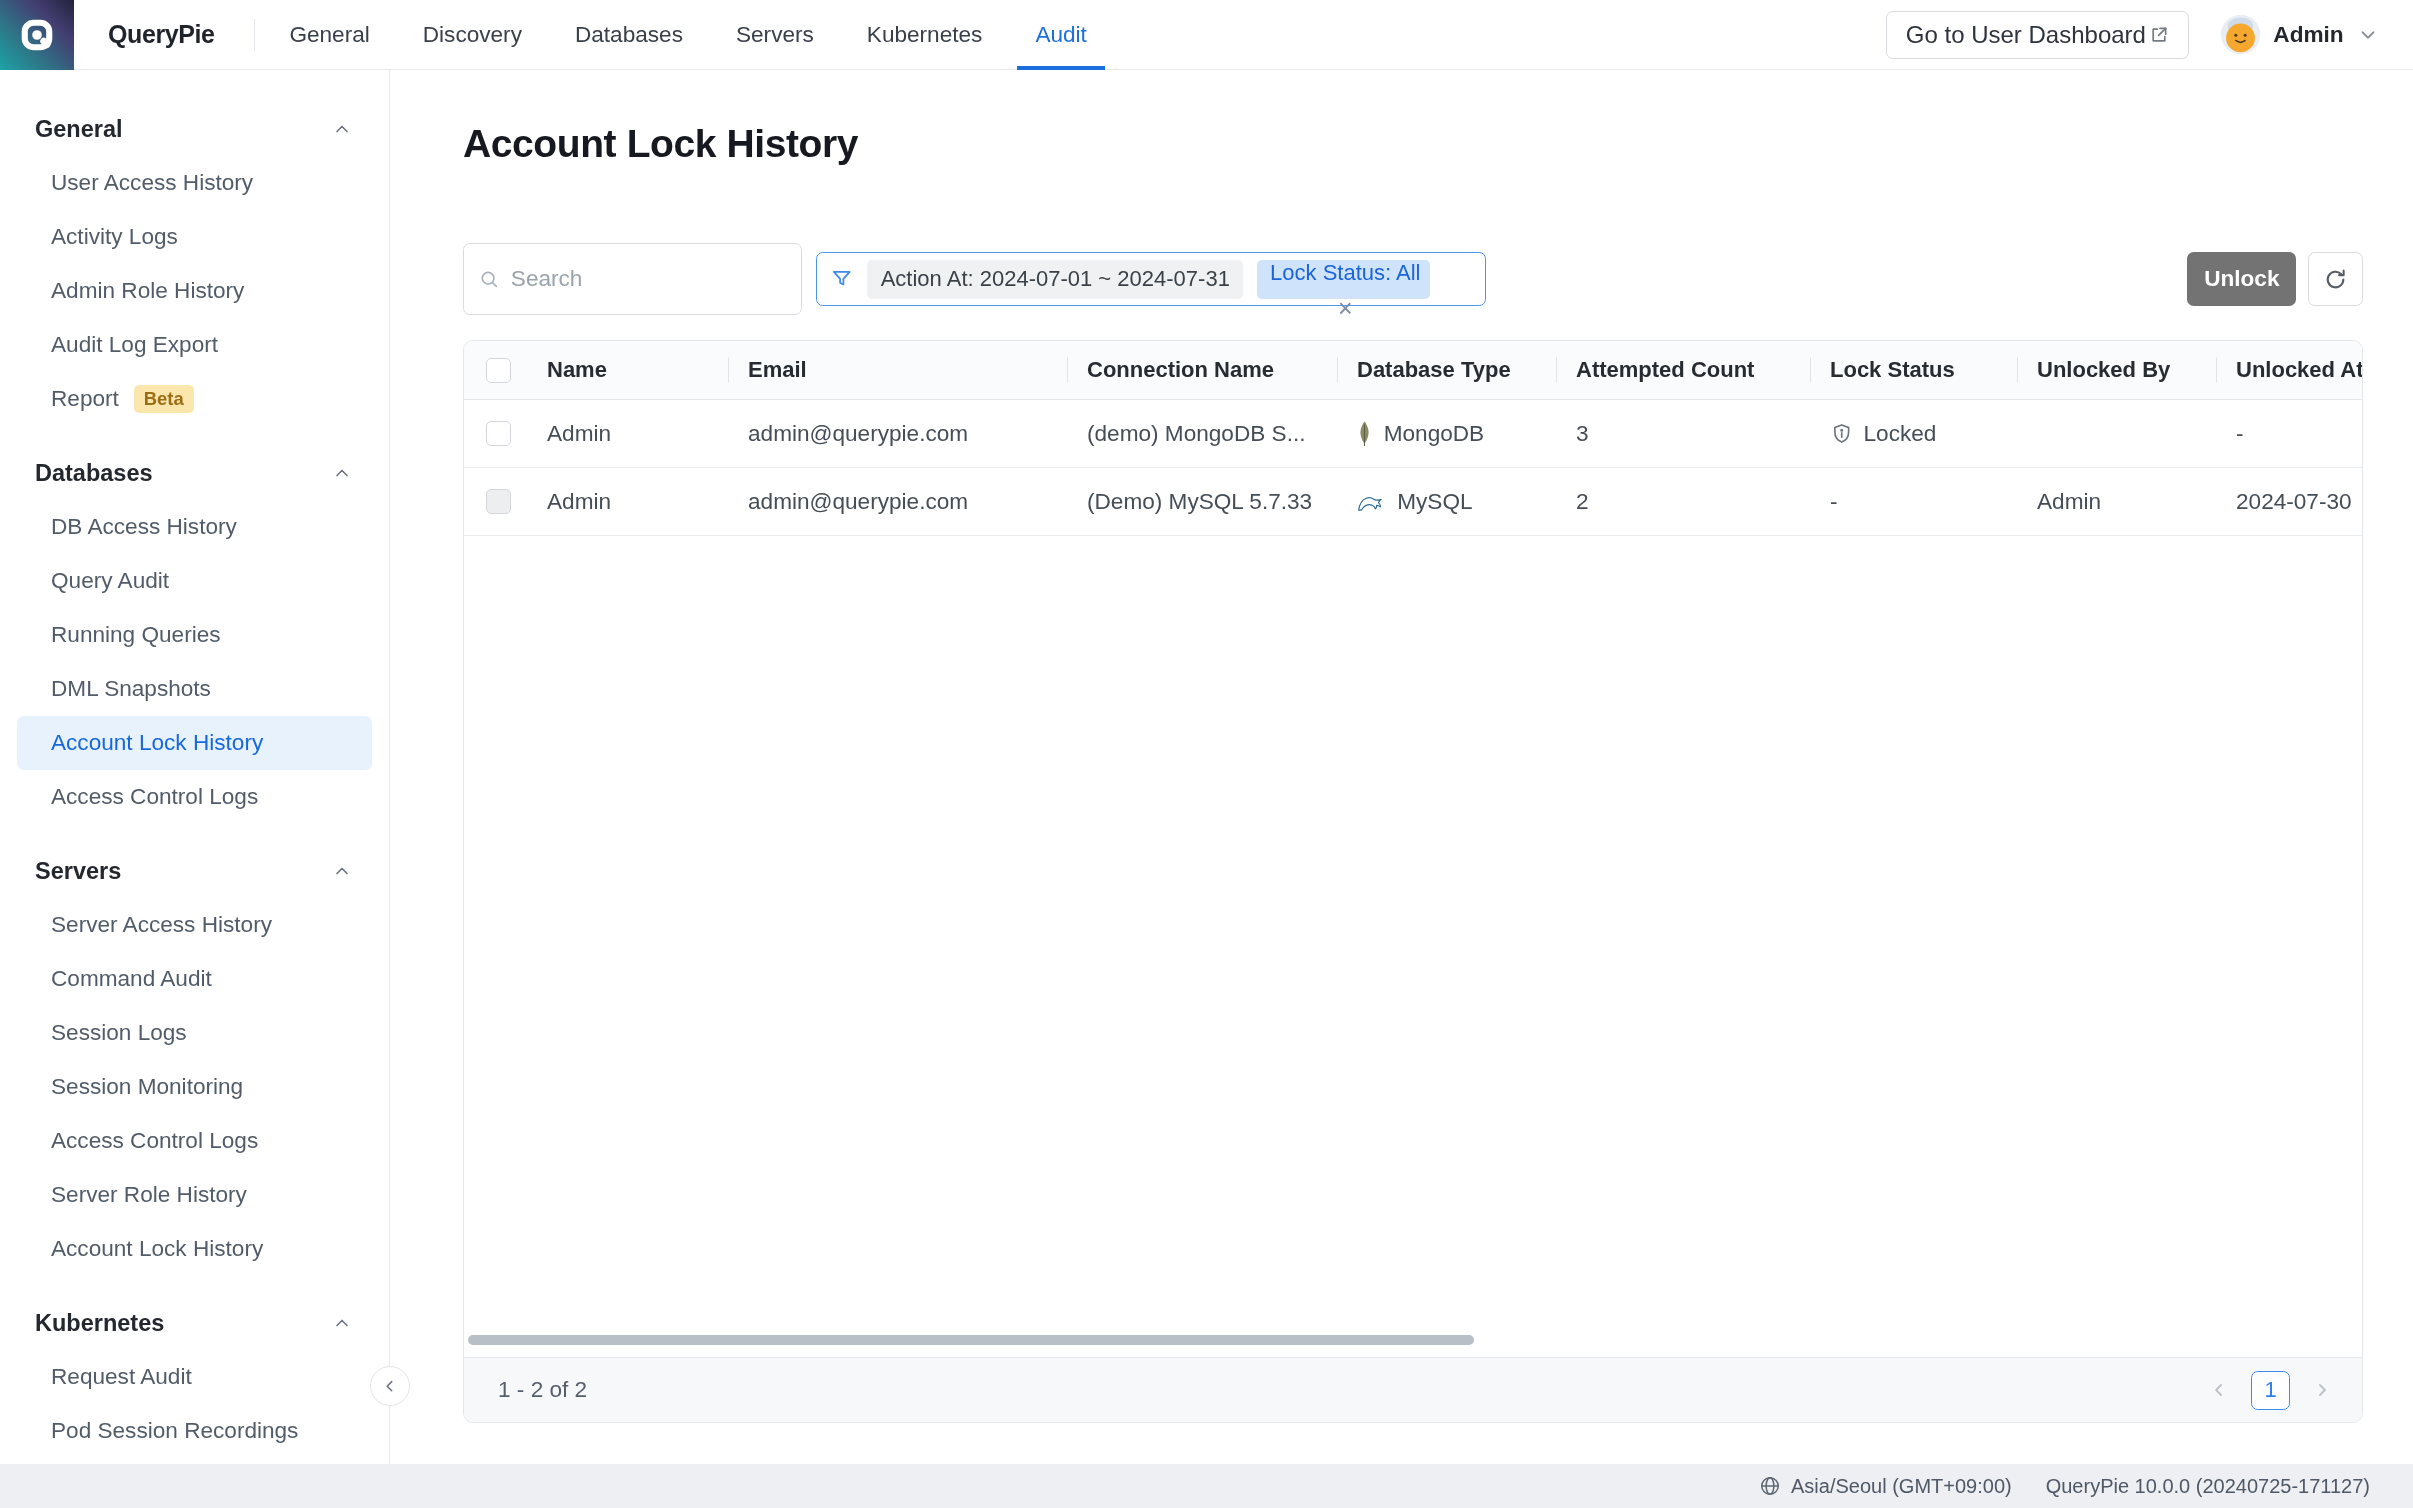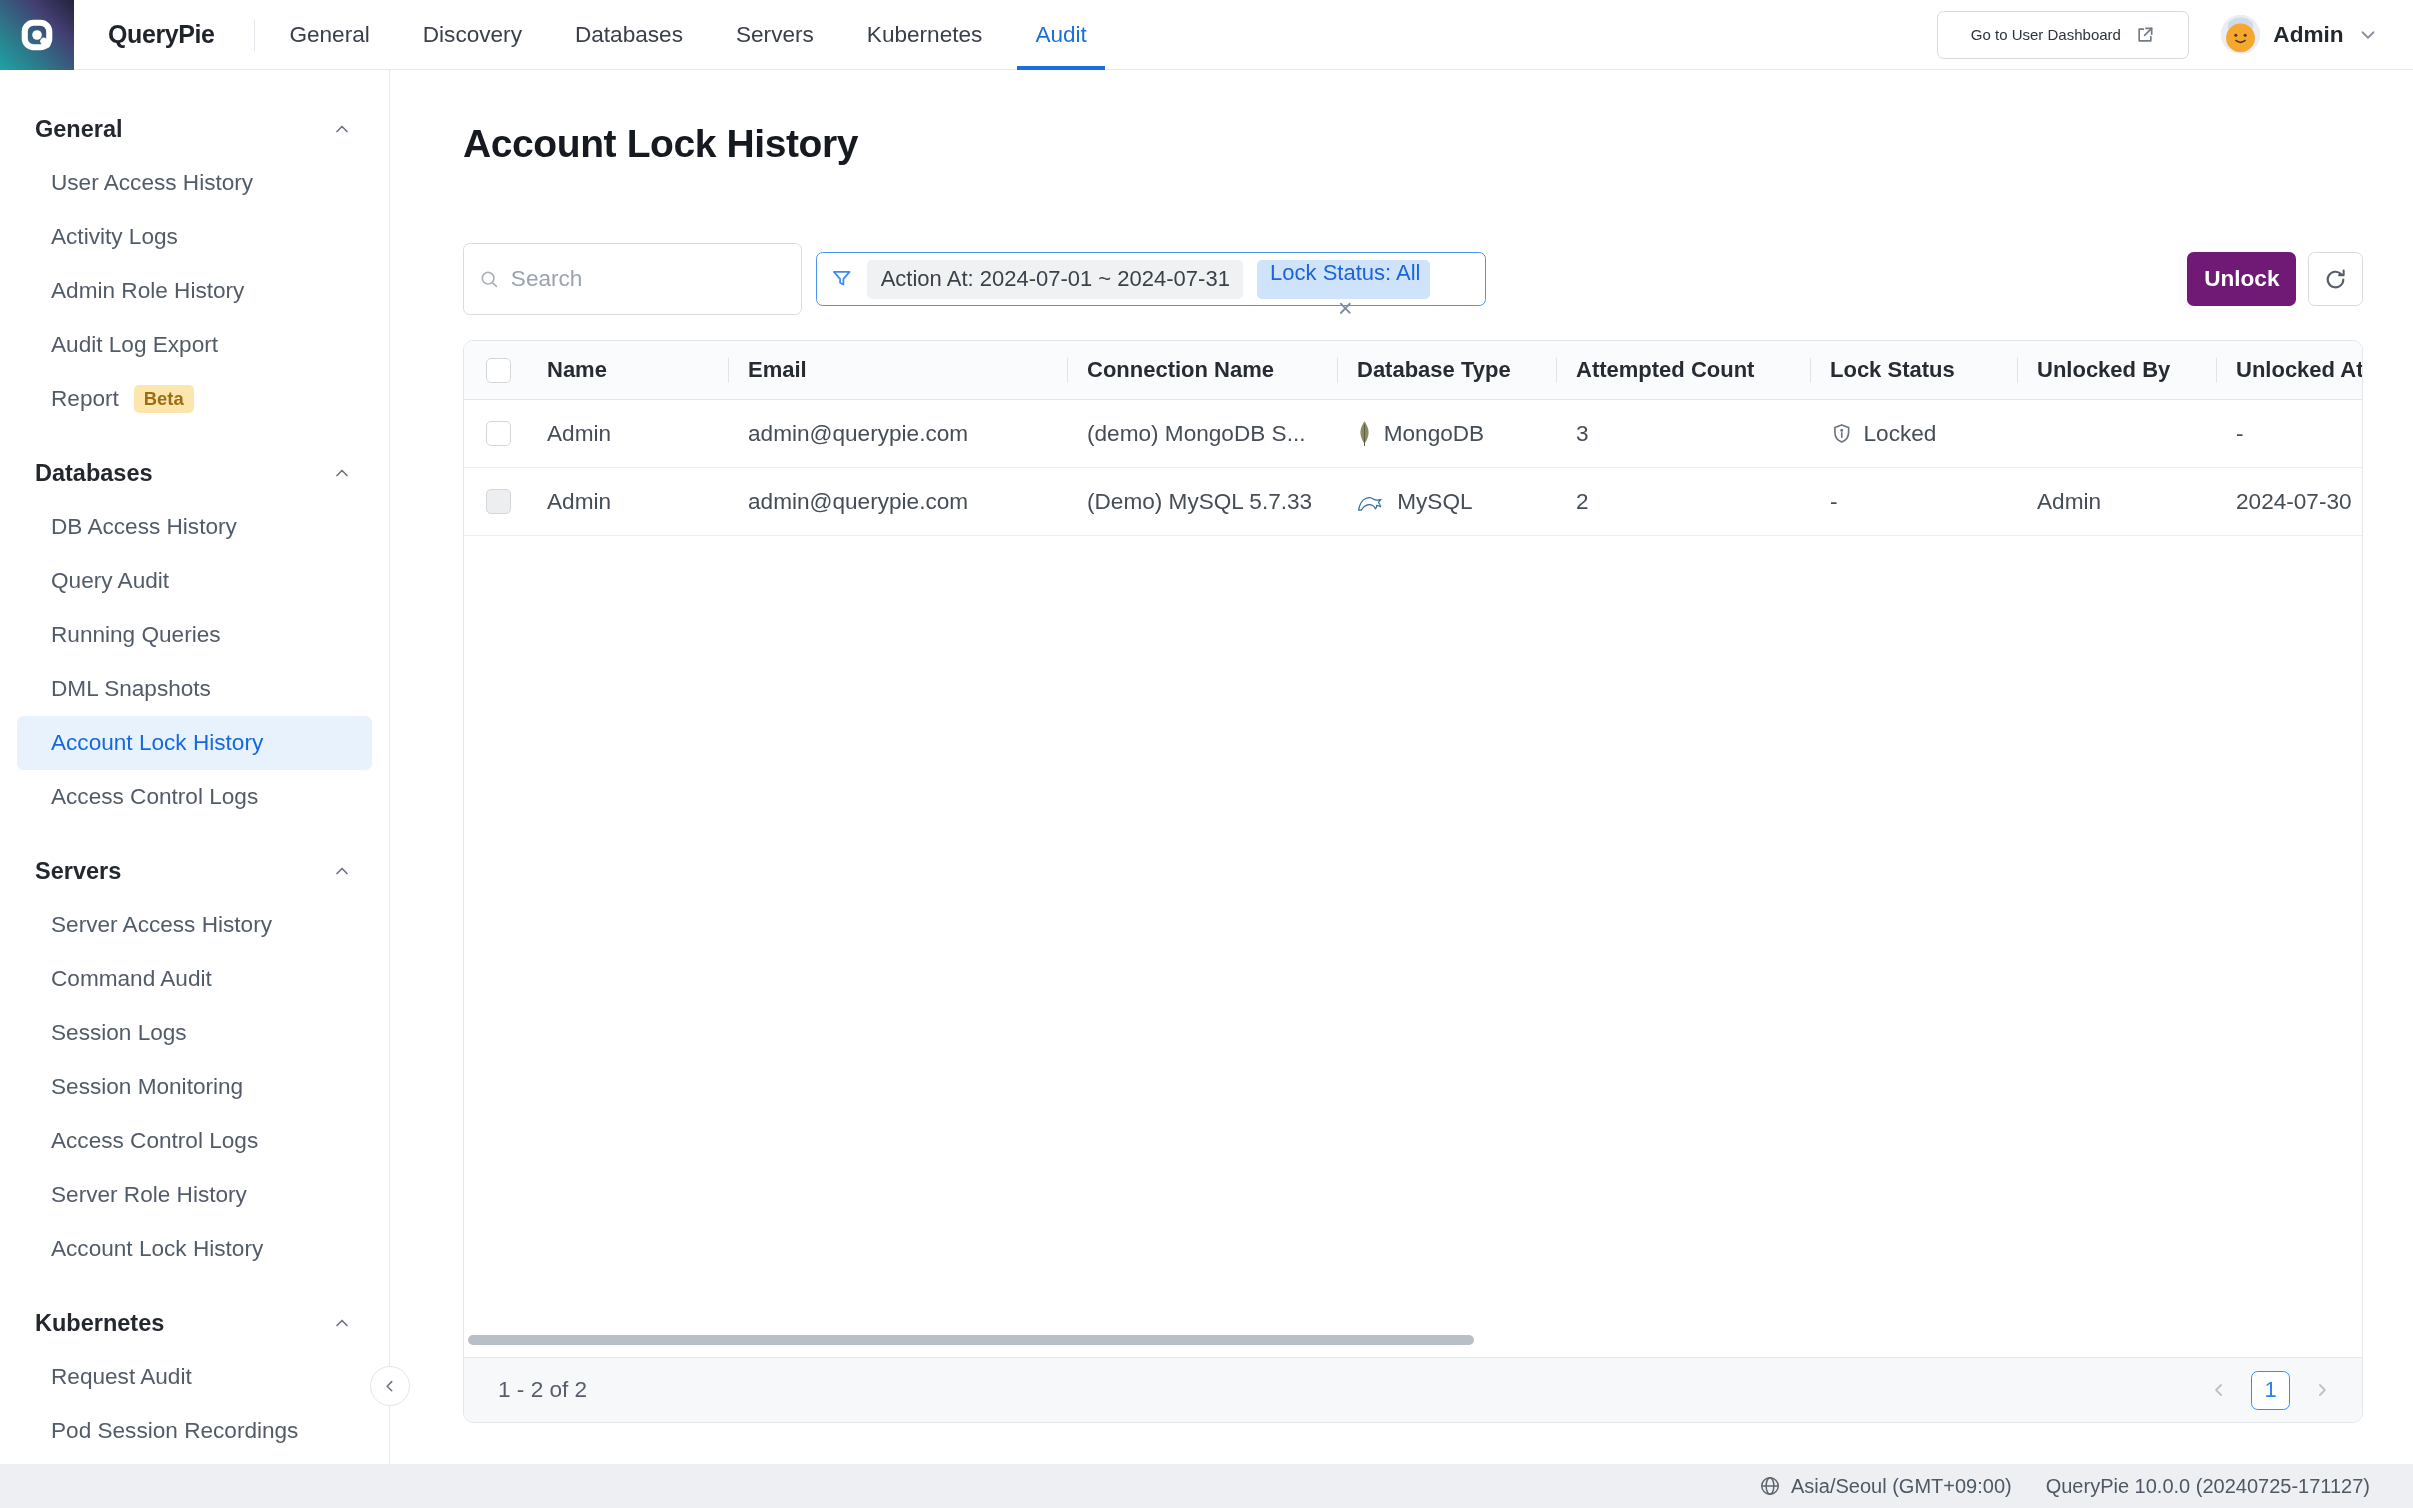--- a/index.html
+++ b/index.html
@@ -13,22 +13,22 @@
   .logo { width:74px; height:70px; flex-shrink:0; display:flex; align-items:center; justify-content:center;
           background:linear-gradient(225deg,#23223d 0%,#433e71 30%,#2c7b8a 70%,#1ca3a6 100%); cursor:pointer; }
   .brand { font-size:25px; font-weight:700; margin-left:34px; letter-spacing:-0.4px; color:#1f242b; }
   .topbar-divider { width:0.8px; height:32px; background:#e3e6ea; margin-left:39px; }
   .topnav { display:flex; align-items:center; margin-left:35px; gap:53px; height:100%; }
   .nav-item { font-size:22.6px; font-weight:500; color:#3a404a; height:100%; display:flex; align-items:center;
               position:relative; cursor:pointer; white-space:nowrap; }
   .nav-item.active { color:#1b6fdd; }
   .nav-item.active::after { content:""; position:absolute; left:-18.4px; right:-18.4px; bottom:-0.8px; height:3.4px; background:#1b6fdd; }
   .top-right { margin-left:auto; display:flex; align-items:center; padding-right:34px; gap:32px; }
-  .dash-btn { display:flex; align-items:center; gap:14px; height:48px; padding:0 33px; border:0.8px solid #d7dbe0;
-              border-radius:6.7px; background:#fff; font-size:15px; color:#2e343d; font-family:inherit; cursor:pointer; }
+  .dash-btn { display:flex; align-items:center; gap:3px; height:48px; padding:0 19px; border:0.8px solid #d7dbe0;
+              border-radius:6.7px; background:#fff; font-size:24px; color:#2e343d; font-family:inherit; cursor:pointer; }
   .user-menu { display:flex; align-items:center; gap:13.4px; cursor:pointer; }
   .avatar { width:39px; height:39px; border-radius:50%; overflow:hidden; background:#e9eef4; flex-shrink:0; }
   .user-name { font-size:22.6px; font-weight:600; color:#23272e; }
 
   
   .sidebar { position:absolute; top:70px; left:0; width:390px; bottom:44px; background:#fff;
              border-right:0.8px solid #e7e9ec; overflow:hidden; padding-top:32px; }
   .side-section { margin-bottom:20px; }
   .side-header { height:54px; display:flex; align-items:center; justify-content:space-between;
                  padding:0 37px 0 35px; font-size:23.5px; font-weight:700; color:#23272e; cursor:pointer; }
@@ -51,21 +51,21 @@
                       font-family:inherit; background:transparent; }
   .search-box input::placeholder { color:#9aa3ad; }
   .filter-box { margin-left:14px; width:670px; height:54px; border:1.7px solid #4c95ee; border-radius:6.7px;
                 display:flex; align-items:center; padding:0 11.7px 0 13.4px; gap:13.4px; background:#fff; cursor:pointer; }
   .chip { height:39px; display:flex; align-items:center; padding:0 13.4px; border-radius:5px; font-size:22px;
           white-space:nowrap; cursor:pointer; }
   .chip.gray { background:#f0f1f3; color:#3a4148; }
   .chip.blue { background:#cfe3fb; color:#1b64da; gap:10px; padding-right:10px;flex-direction:column; }
   .chip-close { color:#7d8da6; font-size:25px; line-height:1; cursor:pointer; }
   .spacer { flex:1; }
-  .unlock-btn { width:109px; height:54px; background:#701a75; color:#fff; font-size:22.6px; font-weight:600;
+  .unlock-btn { width:109px; height:54px; background:#737373; color:#fff; font-size:22.6px; font-weight:600;
                 border:none; border-radius:6.7px; font-family:inherit; cursor:not-allowed; }
   .refresh-btn { margin-left:11.7px; width:55px; height:54px; background:#fff; border:0.8px solid #d8dce1;
                  border-radius:6.7px; display:flex; align-items:center; justify-content:center; color:#565d66; cursor:pointer; }
 
   
   .card { position:relative; margin-top:25px; height:1083px; border:0.8px solid #e4e7ea; border-radius:10px;
           overflow:hidden; display:flex; flex-direction:column; background:#fff; }
   .t-header { display:flex; height:59px; background:#fafbfc; border-bottom:0.8px solid #e4e7ea; flex-shrink:0; }
   .t-row { display:flex; height:68px; border-bottom:0.8px solid #eceef1; flex-shrink:0; background:#fff; cursor:pointer; }
   .cell { padding-left:20px; display:flex; align-items:center; flex-shrink:0; font-size:22.6px; color:#454d57;

